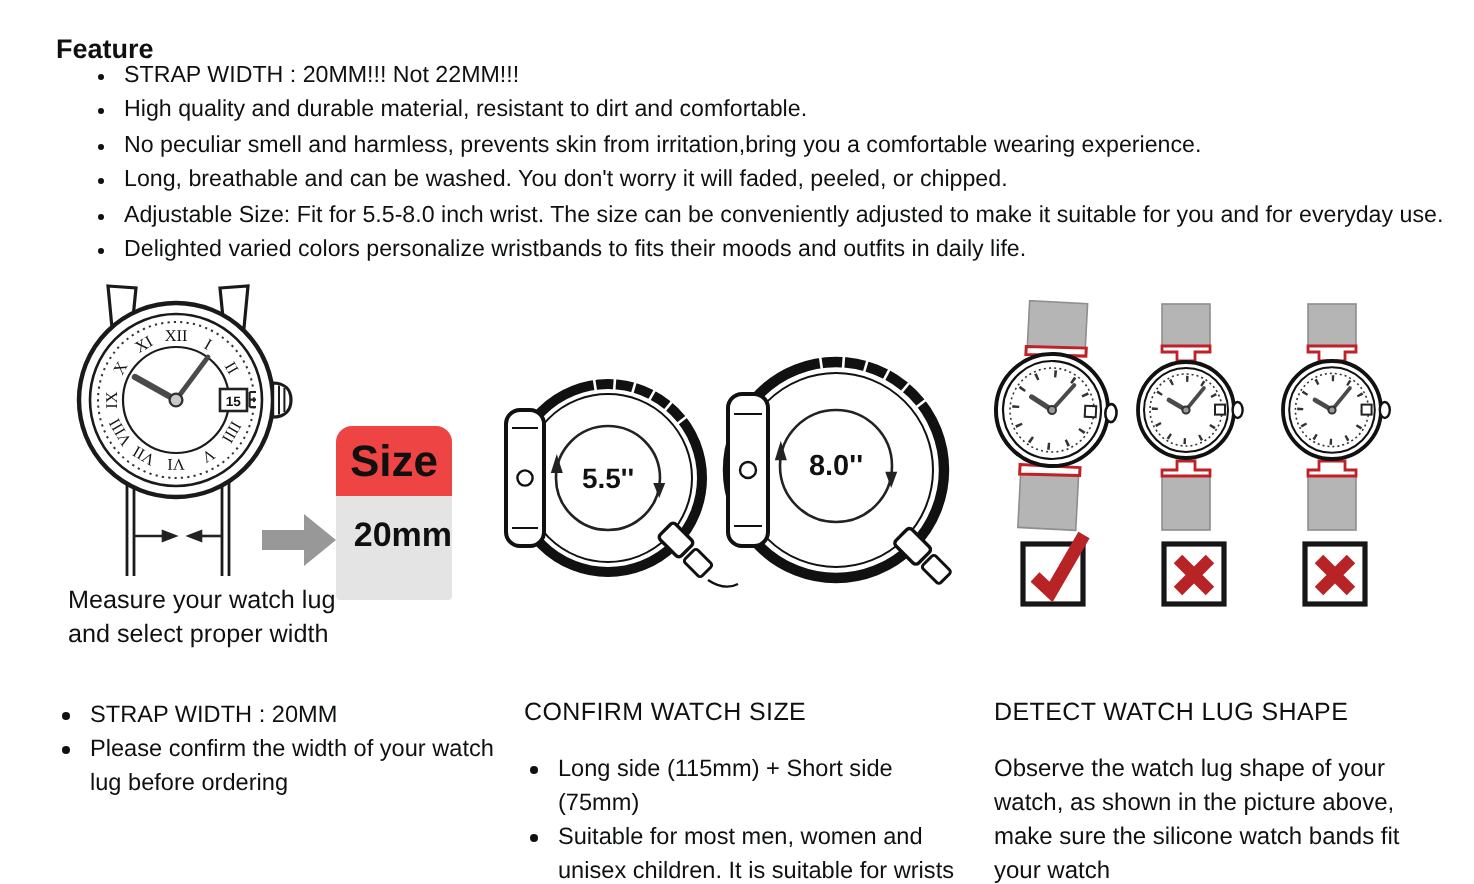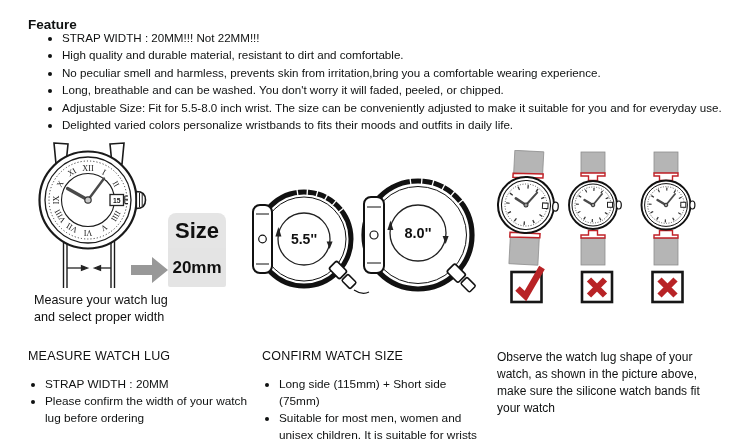--- a/index.html
+++ b/index.html
@@ -6,22 +6,22 @@
   body {
     width:737px; height:442px; position:relative; background:#ffffff;
     font-family:"Liberation Sans", sans-serif; color:#0f1111; overflow:hidden;
   }
   .feature-h { position:absolute; left:28px; top:6px; font-size:13.5px; font-weight:bold; color:#0f1111; }
   .feature-list { position:absolute; left:46px; top:29px; margin:0; padding:0 0 0 16px; }
   .feature-list li { font-size:11.6px; line-height:17.4px; white-space:nowrap; color:#0f1111; }
   .illu { position:absolute; }
   .measure-caption { position:absolute; left:34px; top:292px; font-weight:normal; font-size:12.6px; line-height:16.5px; color:#101010; }
   .size-badge { position:absolute; left:168px; top:213px; width:58px; text-align:center; }
-  .size-top { background:#e5e5e5; border-radius:8px 8px 0 0; height:35px; line-height:35px; font-weight:bold; font-size:22px; color:#101010; }
-  .size-bottom { background:#e4e4e4; border-radius:0 0 2px 2px; height:39px; line-height:39px; font-weight:bold; font-size:17px; color:#101010; }
+  .size-top { background:#ef4444; border-radius:8px 8px 0 0; height:35px; line-height:35px; font-weight:bold; font-size:22px; color:#101010; }
+  .size-bottom { background:#e4e4e4; border-radius:0 0 2px 2px; height:52px; line-height:39px; font-weight:bold; font-size:17px; color:#101010;text-align:right; }
   .arrow-wrap { position:absolute; left:131px; top:257px; }
   .col { position:absolute; top:349px; }
   .col-1 { left:28px;  width:226px; }
   .col-2 { left:262px; width:222px; }
   .col-3 { left:497px; width:224px; }
   .col h3 { margin:0 0 13px; font-size:12.5px; font-weight:normal; letter-spacing:0.2px; color:#101010; }
   .col ul { margin:0; padding:0 0 0 17px; }
   .col li { font-size:11.8px; line-height:17px; color:#0f1111; }
   .col p  { margin:0; font-size:12px; line-height:17px; color:#0f1111; }
   svg text { user-select:none; }
@@ -207,30 +207,30 @@
       <line x1="174" y1="55" x2="165.5" y2="50" stroke-width="2.4"></line>
       <line x1="174" y1="55" x2="183" y2="44" stroke-width="1.8"></line>
     </g>
     <circle cx="174" cy="55" r="1.8" fill="#999999" stroke="#333333" stroke-width="1"></circle>
   </g>
   <rect x="160.5" y="122" width="30" height="30" fill="#ffffff" stroke="#161616" stroke-width="2.6"></rect>
   <path d="M167.5,129.5 L183.5,145.5 M183.5,129.5 L167.5,145.5" stroke="#b82326" stroke-width="6" fill="none"></path>
 </svg>
 
 <div class="col col-1">
-  <h3>MEASURE WATCH LUG</h3>
   <ul>
     <li>STRAP WIDTH : 20MM</li>
     <li>Please confirm the width of your watch lug before ordering</li>
   </ul>
 </div>
 
 <div class="col col-2">
   <h3>CONFIRM WATCH SIZE</h3>
   <ul>
     <li>Long side (115mm) + Short side (75mm)</li>
     <li>Suitable for most men, women and unisex children. It is suitable for wrists with a circumference of 5.5" to 8.0"</li>
   </ul>
 </div>
 
 <div class="col col-3">
+  <h3>DETECT WATCH LUG SHAPE</h3>
   <p>Observe the watch lug shape of your watch, as shown in the picture above, make sure the silicone watch bands fit your watch</p>
 </div>
 
 </body></html>

